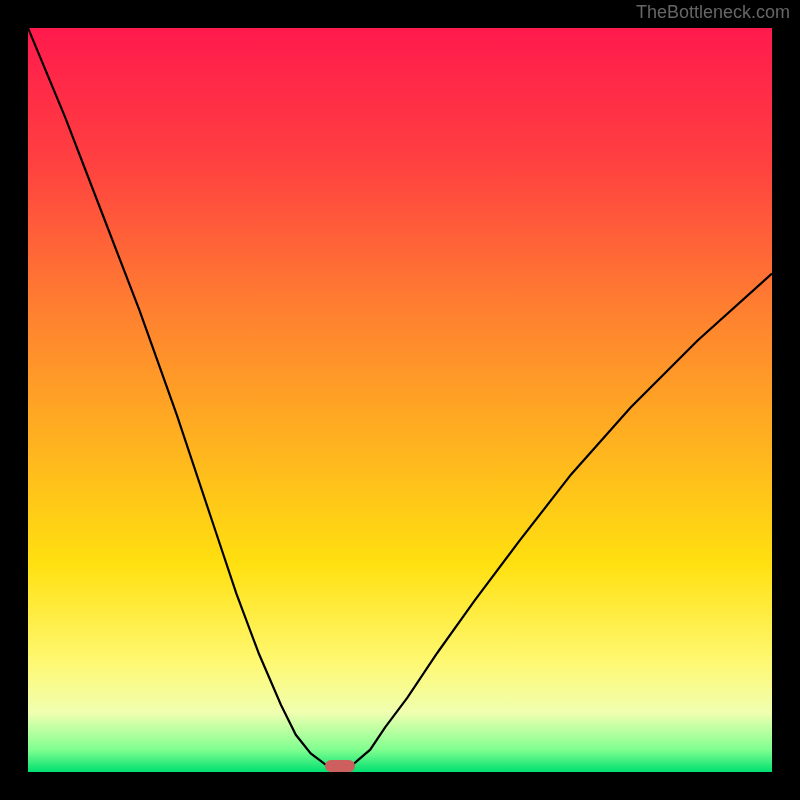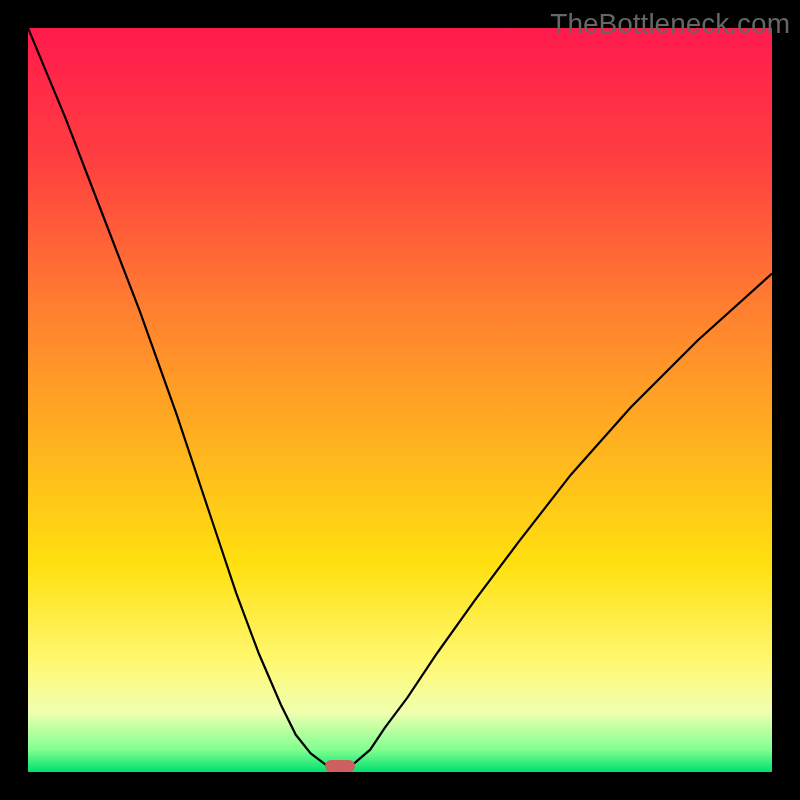--- a/index.html
+++ b/index.html
@@ -6,24 +6,24 @@
     margin: 0;
     padding: 0;
     width: 800px;
     height: 800px;
     background: #000;
     position: relative;
     font-family: Arial, sans-serif;
   }
   .watermark {
     position: absolute;
-    top: 8px;
+    top: 2px;
     right: 10px;
     color: #666;
-    font-size: 28px;
+    font-size: 18px;
     font-weight: 500;
     z-index: 10;
   }
   .plot-area {
     position: absolute;
     top: 28px;
     left: 28px;
     width: 744px;
     height: 744px;
     overflow: hidden;

